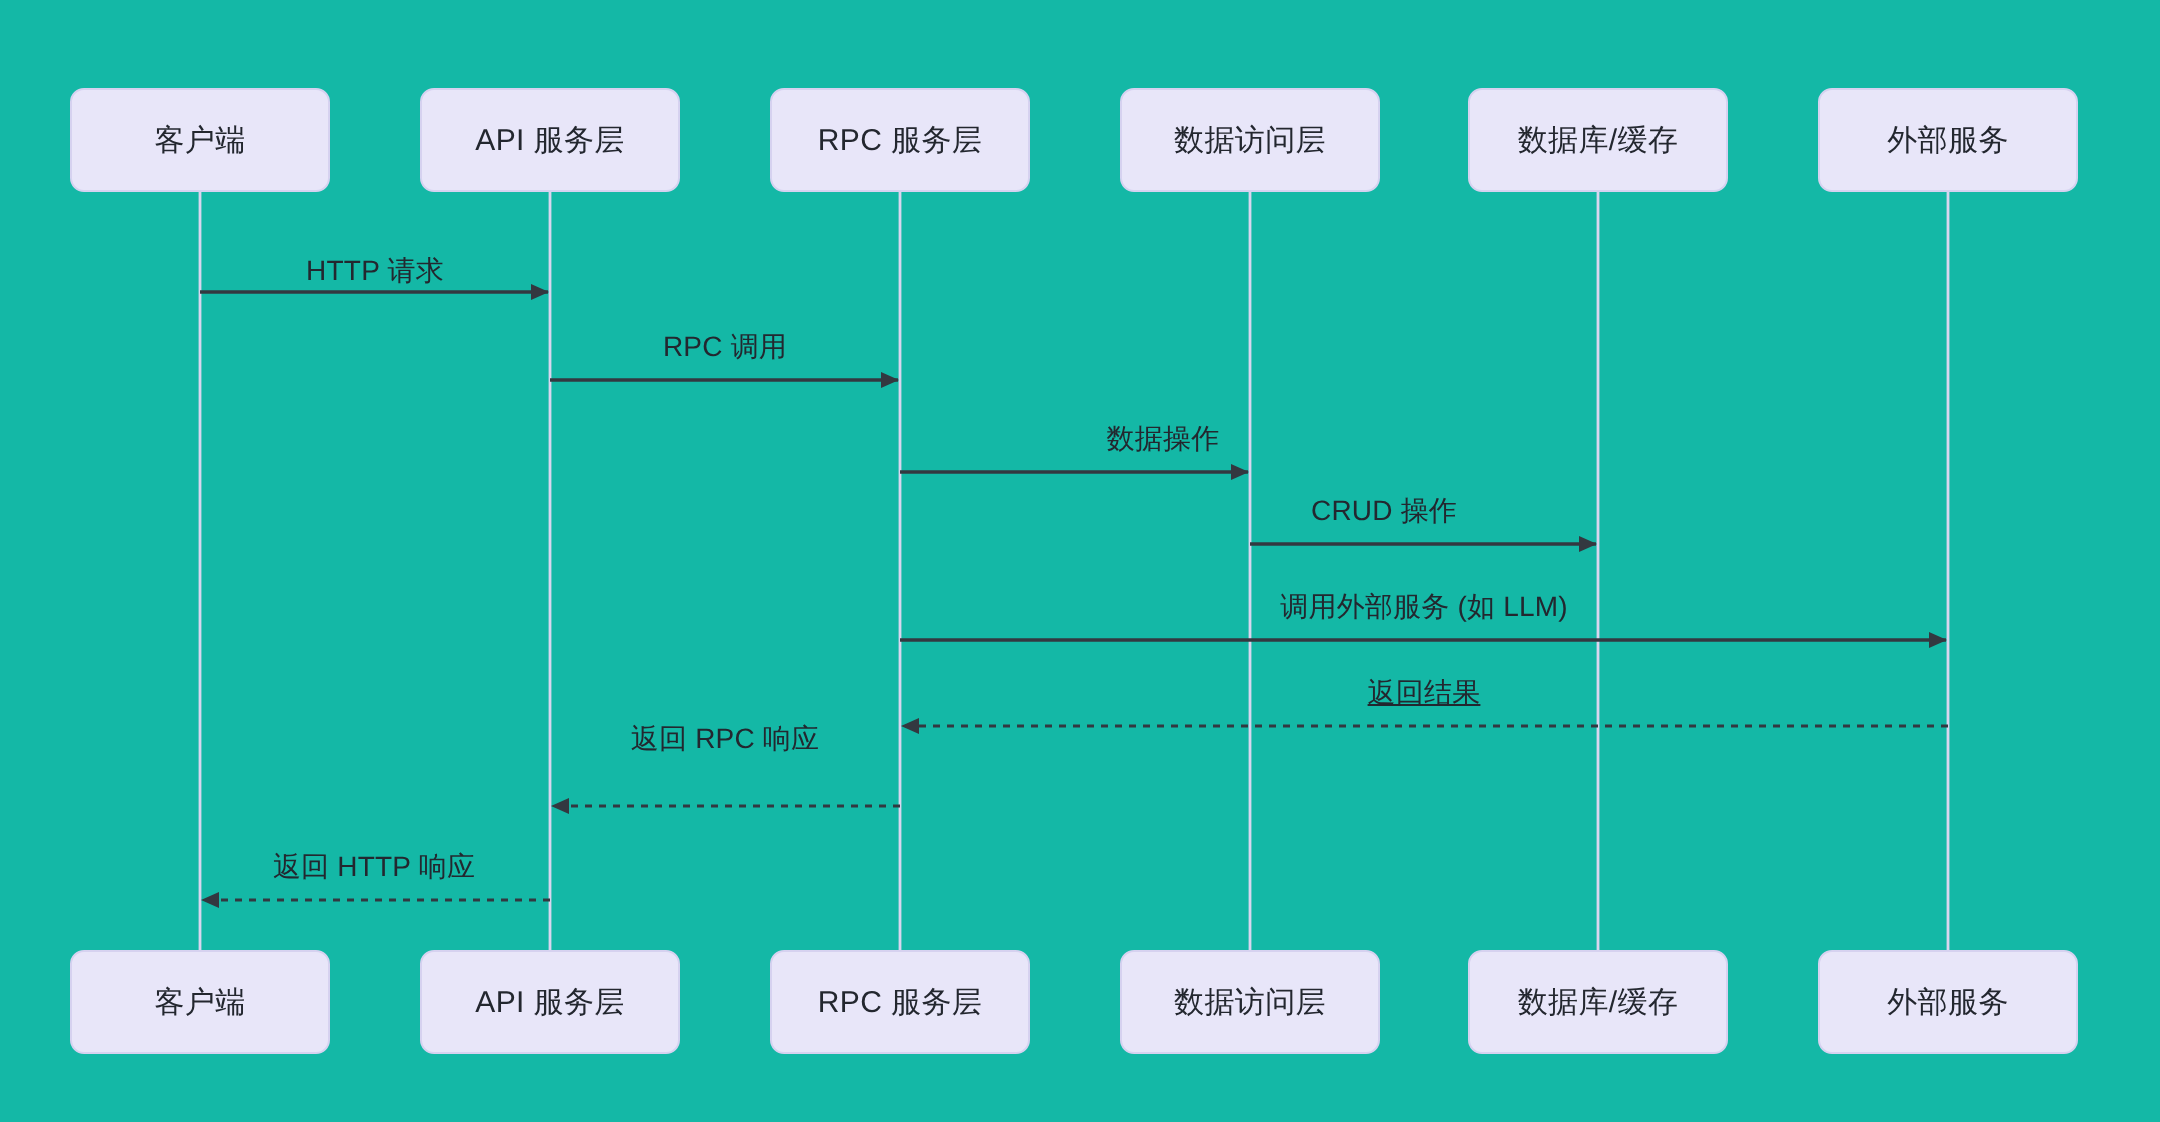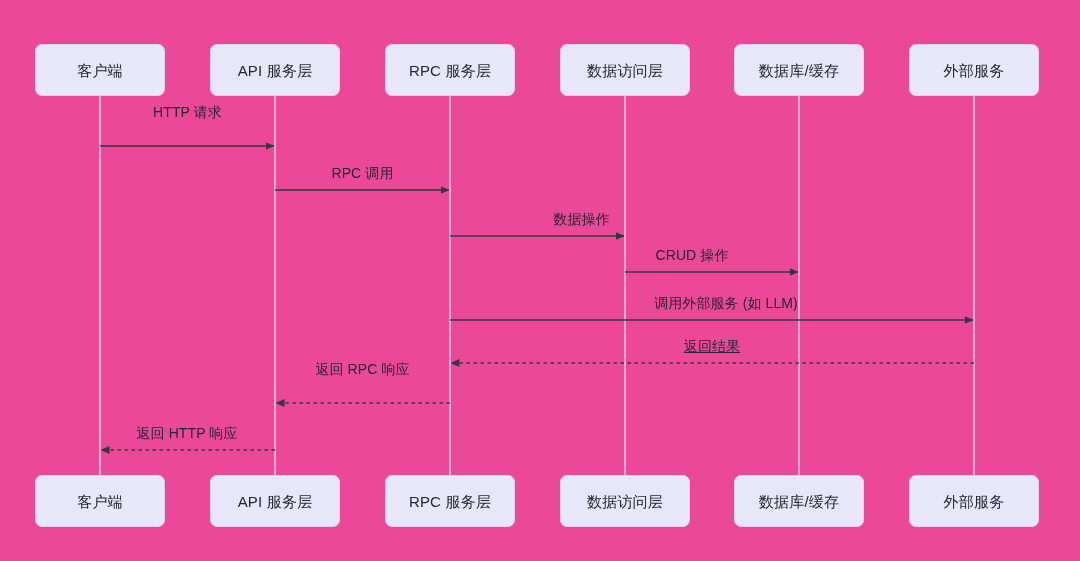--- a/index.html
+++ b/index.html
@@ -10,21 +10,21 @@
   body {
     width: 1080px;
     height: 561px;
     font-family: "Liberation Sans", "DejaVu Sans", sans-serif;
     overflow: hidden;
   }
   #diagram-root {
     position: relative;
     width: 1080px;
     height: 561px;
-    background: #ec4899;
+    background: #14b8a6;
   }
   #seq-svg {
     position: absolute;
     left: 0;
     top: 0;
     width: 1080px;
     height: 561px;
     display: block;
   }
   .participant-box {
@@ -122,23 +122,23 @@
         <span class="participant-label" style="color: rgb(35, 39, 47);">数据访问层</span>
       </div>
       <div class="participant-box" style="left: 734px; top: 475px; width: 130px; height: 52px; background: rgb(232, 230, 249); border-color: rgb(214, 210, 240); border-radius: 7px;">
         <span class="participant-label" style="color: rgb(35, 39, 47);">数据库/缓存</span>
       </div>
       <div class="participant-box" style="left: 909px; top: 475px; width: 130px; height: 52px; background: rgb(232, 230, 249); border-color: rgb(214, 210, 240); border-radius: 7px;">
         <span class="participant-label" style="color: rgb(35, 39, 47);">外部服务</span>
       </div>
     </div>
   <div id="message-labels">
-      <div class="msg-label" style="left: 187.5px; top: 105px; color: rgb(35, 39, 47);">HTTP 请求</div>
+      <div class="msg-label" style="left: 187.5px; top: 128px; color: rgb(35, 39, 47);">HTTP 请求</div>
       <div class="msg-label" style="left: 362.5px; top: 166px; color: rgb(35, 39, 47);">RPC 调用</div>
       <div class="msg-label" style="left: 537.5px; top: 212px; color: rgb(35, 39, 47); margin-left: 44px;">数据操作</div>
       <div class="msg-label" style="left: 692px; top: 248px; color: rgb(35, 39, 47);">CRUD 操作</div>
-      <div class="msg-label" style="left: 712px; top: 296px; color: rgb(35, 39, 47); margin-left: 14px;">调用外部服务 (如 LLM)</div>
+      <div class="msg-label" style="left: 712px; top: 296px; color: rgb(35, 39, 47);">调用外部服务 (如 LLM)</div>
       <div class="msg-label" style="left: 712px; top: 339px; color: rgb(35, 39, 47); text-decoration: underline;">返回结果</div>
       <div class="msg-label" style="left: 362.5px; top: 362px; color: rgb(35, 39, 47);">返回 RPC 响应</div>
       <div class="msg-label" style="left: 187px; top: 426px; color: rgb(35, 39, 47);">返回 HTTP 响应</div>
     </div>
 
 </div>
 
 </body></html>

